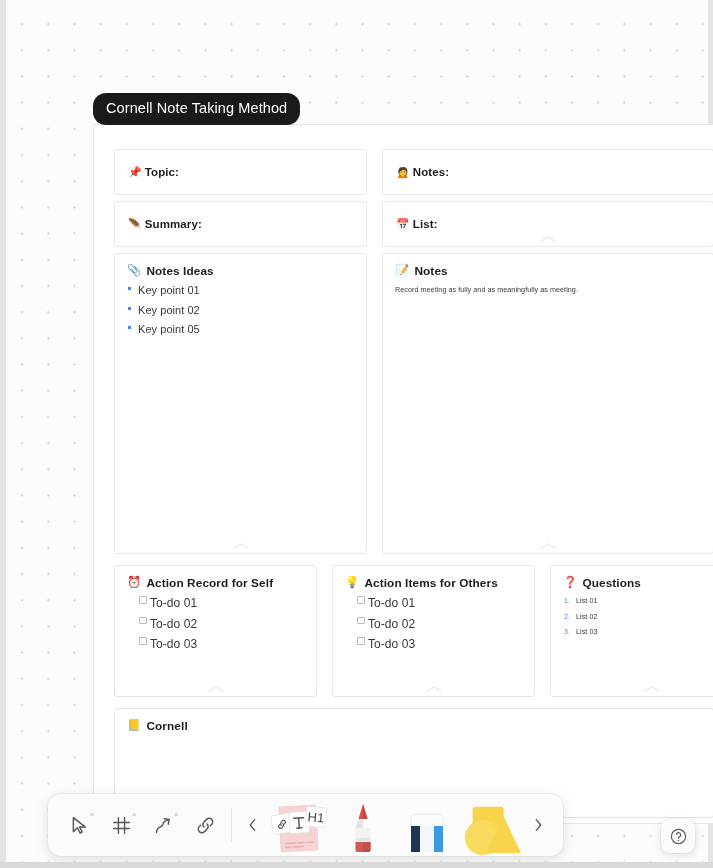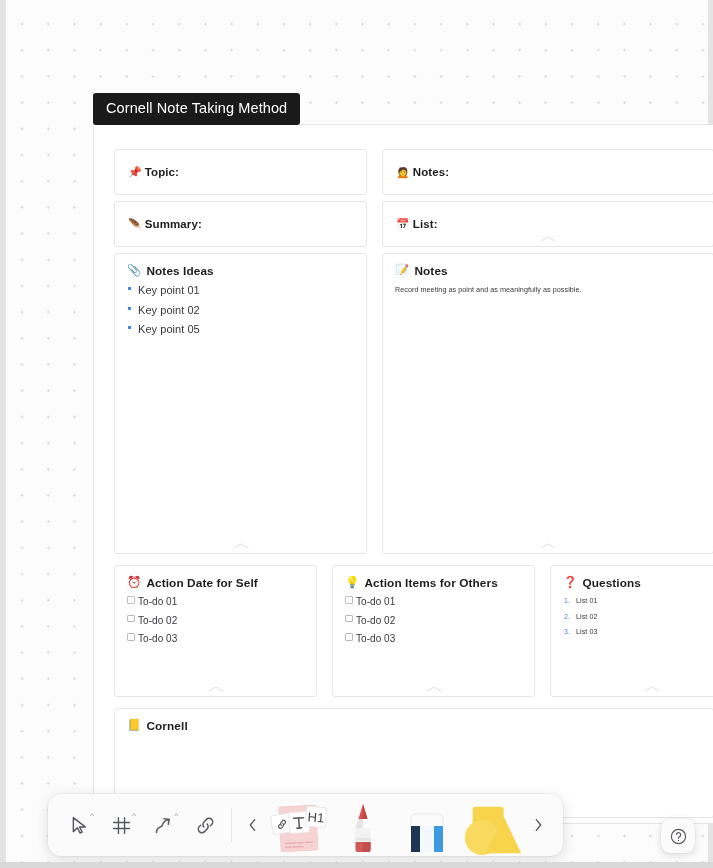--- a/index.html
+++ b/index.html
@@ -34,21 +34,21 @@
     position: absolute; right: 0; top: 0; bottom: 0; width: 5px;
     background: #e4e4e4;
   }
 
   
   #frame-title {
     position: absolute;
     left: 93px; top: 93px;
     background: #1a1a1a;
     color: #ffffff;
-    border-radius: 3px;
+    border-radius: 13px;
     padding: 8px 13px 9px 13px;
     font-size: 14.5px;
     letter-spacing: 0.1px;
     line-height: 1;
     white-space: nowrap;
     z-index: 4;
   }
 
   
   #frame {
@@ -135,26 +135,27 @@
     position: absolute;
     left: 1px; top: 2px;
     width: 3px; height: 3px;
     background: #4287e8;
   }
 
   
   ul.checks { list-style: none; }
   ul.checks li {
     position: relative;
-    font-size: 10px;
+    font-size: 12px;
     color: #36383c;
     line-height: 1;
     padding: 0 0 0 11px;
     margin-bottom: 8.5px;
     letter-spacing: .05px;
+    margin-left: 12px;
   }
   ul.checks li::before {
     content: "";
     position: absolute;
     left: 0px; top: -1px;
     width: 5.5px; height: 5.5px;
     border: 1px solid #b8bcc2;
     border-radius: 1px;
     background: #fff;
   }
@@ -317,33 +318,33 @@
           </svg>
       </div>
     </div>
 
     <div class="card" style="left:288px; top:128px; width:332px; height:301px;">
       <div class="sec-title">
         <span class="emoji">📝</span>
         <span>Notes</span>
       </div>
       <div class="sec-body">
-        <div class="note-text">Record meeting as point and as meaningfully as possible.</div>
+        <div class="note-text">Record meeting as fully and as meaningfully as meeting.</div>
       </div>
       <div class="handle">
         <svg width="16" height="6" viewBox="0 0 16 6">
             <path d="M1 5 L8 1 L15 5" fill="none" stroke="#c9c9c9" stroke-width="1.2" stroke-linecap="round" stroke-linejoin="round"></path>
           </svg>
       </div>
     </div>
 
     <div class="card" style="left:20px; top:440px; width:203px; height:132px;">
       <div class="sec-title">
         <span class="emoji">⏰</span>
-        <span>Action Date for Self</span>
+        <span>Action Record for Self</span>
       </div>
       <div class="sec-body">
         <ul class="checks">
           <li>To-do 01</li>
           <li>To-do 02</li>
           <li>To-do 03</li>
         </ul>
       </div>
       <div class="handle">
         <svg width="16" height="6" viewBox="0 0 16 6">

